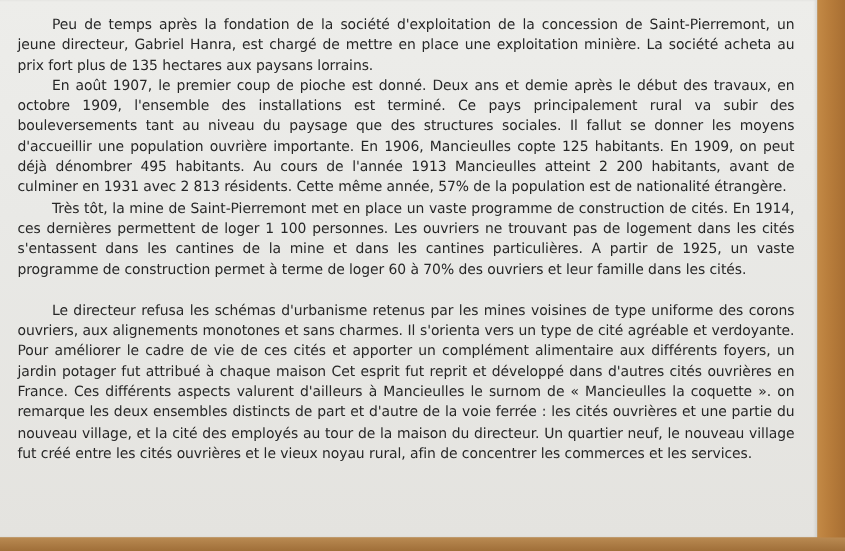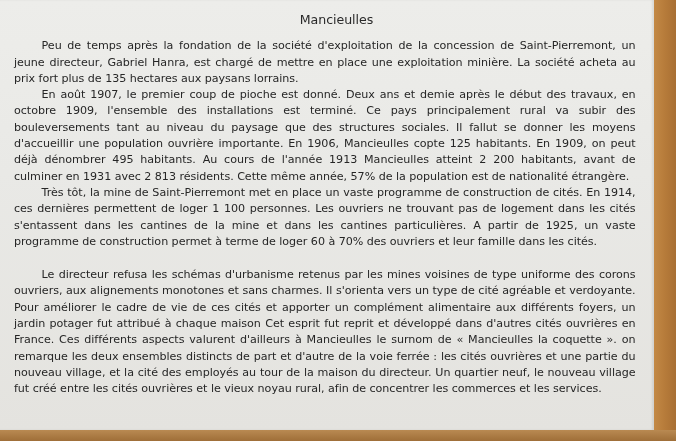--- a/index.html
+++ b/index.html
@@ -65,21 +65,20 @@
     }
     .gap {
       height: 17px;
     }
   </style>
 </head>
 <body>
 
 <div class="panel">
   <div class="doc">
-    <div class="title">Mancieulles</div>
     <p class="para">Peu de temps après la fondation de la société d'exploitation de la concession de Saint-Pierremont, un jeune directeur, Gabriel Hanra, est chargé de mettre en place une exploitation minière. La société acheta au prix fort plus de 135 hectares aux paysans lorrains.</p>
     <p class="para">En août 1907, le premier coup de pioche est donné. Deux ans et demie après le début des travaux, en octobre 1909, l'ensemble des installations est terminé. Ce pays principalement rural va subir des bouleversements tant au niveau du paysage que des structures sociales. Il fallut se donner les moyens d'accueillir une population ouvrière importante. En 1906, Mancieulles copte 125 habitants. En 1909, on peut déjà dénombrer 495 habitants. Au cours de l'année 1913 Mancieulles atteint 2 200 habitants, avant de culminer en 1931 avec 2 813 résidents. Cette même année, 57% de la population est de nationalité étrangère.</p>
     <p class="para">Très tôt, la mine de Saint-Pierremont met en place un vaste programme de construction de cités. En 1914, ces dernières permettent de loger 1 100 personnes. Les ouvriers ne trouvant pas de logement dans les cités s'entassent dans les cantines de la mine et dans les cantines particulières. A partir de 1925, un vaste programme de construction  permet à terme de loger 60 à 70% des ouvriers et leur famille dans les cités.</p>
     <div class="gap"></div>
     <p class="para">Le directeur refusa les schémas d'urbanisme retenus par les mines voisines de type uniforme des corons ouvriers, aux alignements monotones et sans charmes. Il s'orienta vers un type de cité agréable et verdoyante. Pour améliorer le cadre de vie de ces cités et apporter un complément alimentaire aux différents foyers, un jardin potager fut attribué à chaque maison Cet esprit fut reprit et développé dans d'autres cités ouvrières en France. Ces différents aspects valurent d'ailleurs à Mancieulles le surnom de « Mancieulles la coquette ». on remarque les deux ensembles distincts de part et d'autre de la voie ferrée : les cités ouvrières et une partie du nouveau village, et la cité des employés au tour de la maison du directeur. Un quartier neuf, le nouveau village fut créé entre les cités ouvrières et le vieux noyau rural, afin de concentrer les commerces et les services.</p>
   </div>
 </div>
 <div class="wood-right"></div>
 <div class="wood-bottom"></div>
 

